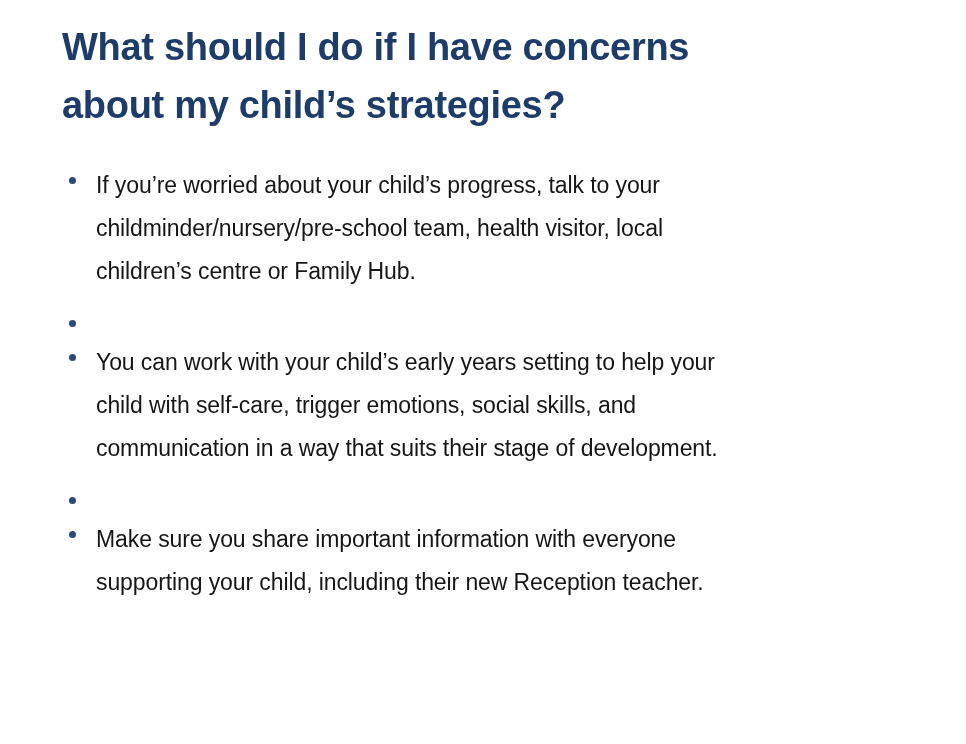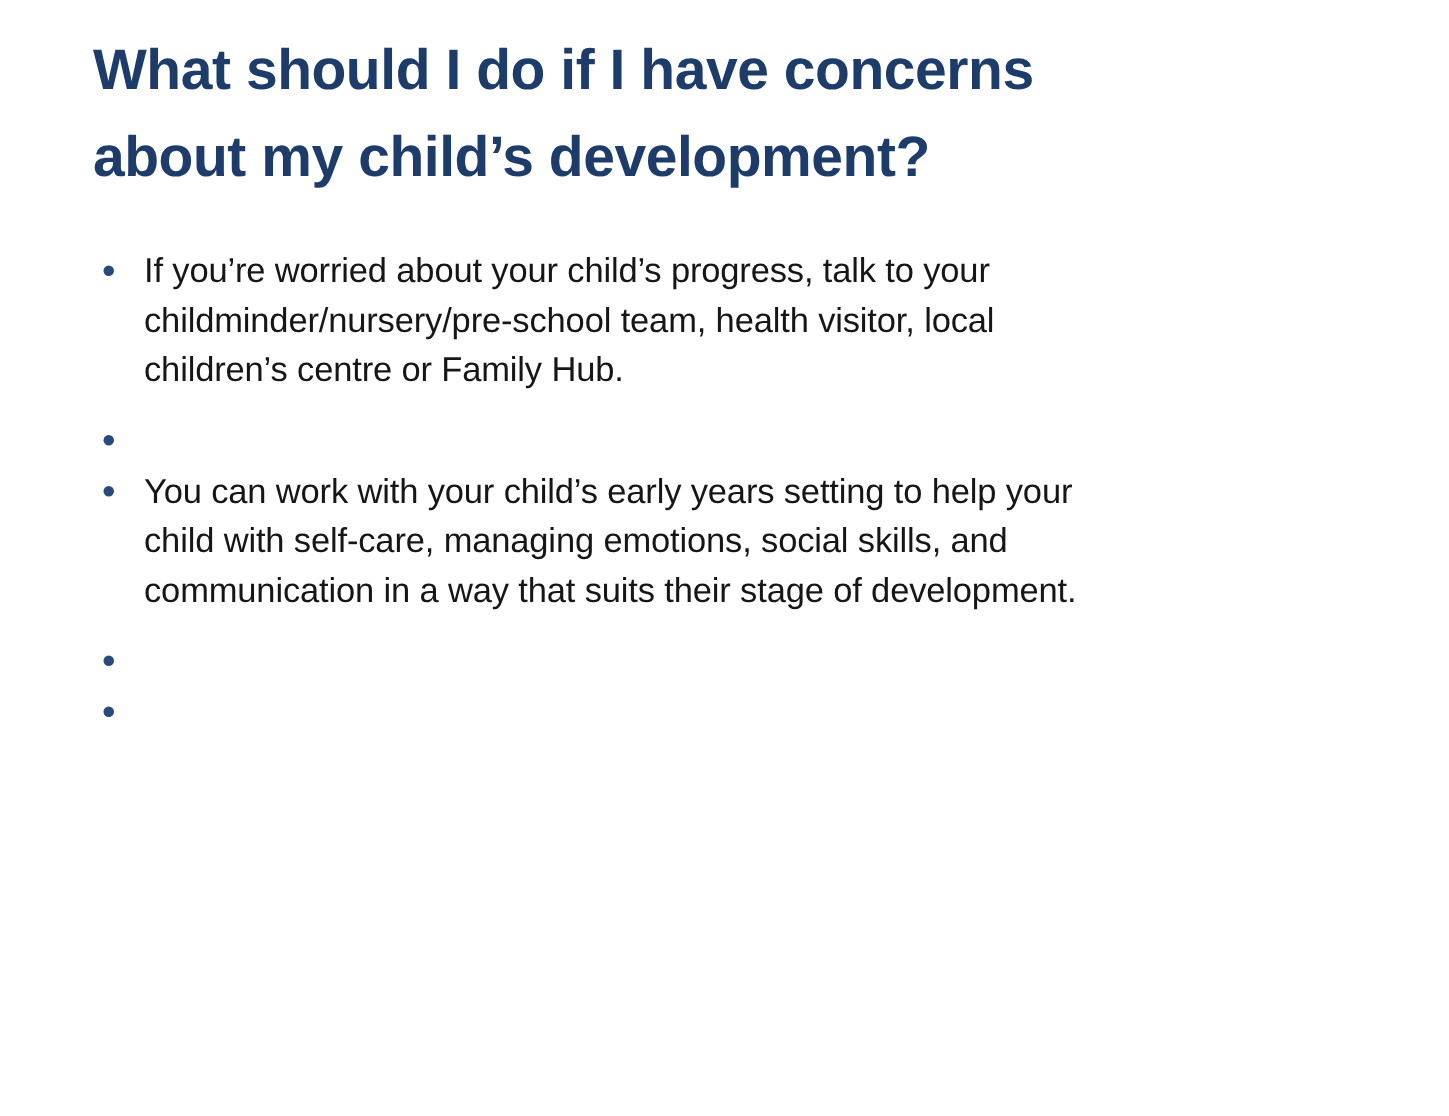--- a/index.html
+++ b/index.html
@@ -62,52 +62,54 @@
     flex: 0 0 auto;
     width: 7px;
     height: 7px;
     border-radius: 50%;
     background: #2a4a7b;
     margin: 13px 20px 0 7px;
   }
   .bullet-text {
     color: #161616;
     font-size: 23px;
-    line-height: 33px;
+    line-height: 43px;
     white-space: pre-line;
     letter-spacing: -0.1px;
   }
 </style>
 </head>
 <body>
 
 <div class="page">
 
   <h1 class="heading">
     <span class="hline"><span>What should I do if I have </span><span class="hl hl-1">concerns</span></span>
-    <span class="hline"><span class="hl hl-2">about my child’s development</span><span>?</span></span>
+    <span class="hline"><span class="hl hl-2">about my child’s strategies</span><span>?</span></span>
   </h1>
 
   <ul class="bullets">
     <li>
       <span class="dot"></span>
       <span class="bullet-text">If you’re worried about your child’s progress, talk to your
 childminder/nursery/pre-school team, health visitor, local
 children’s centre or Family Hub.</span>
     </li>
     <li>
       <span class="dot"></span>
     </li>
     <li>
       <span class="dot"></span>
       <span class="bullet-text">You can work with your child’s early years setting to help your
-child with self-care, managing emotions, social skills, and
+child with self-care, trigger emotions, social skills, and
 communication in a way that suits their stage of development.</span>
     </li>
     <li>
       <span class="dot"></span>
     </li>
     <li>
       <span class="dot"></span>
+      <span class="bullet-text">Make sure you share important information with everyone
+supporting your child, including their new Reception teacher.</span>
     </li>
   </ul>
 
 </div>
 
 </body></html>

